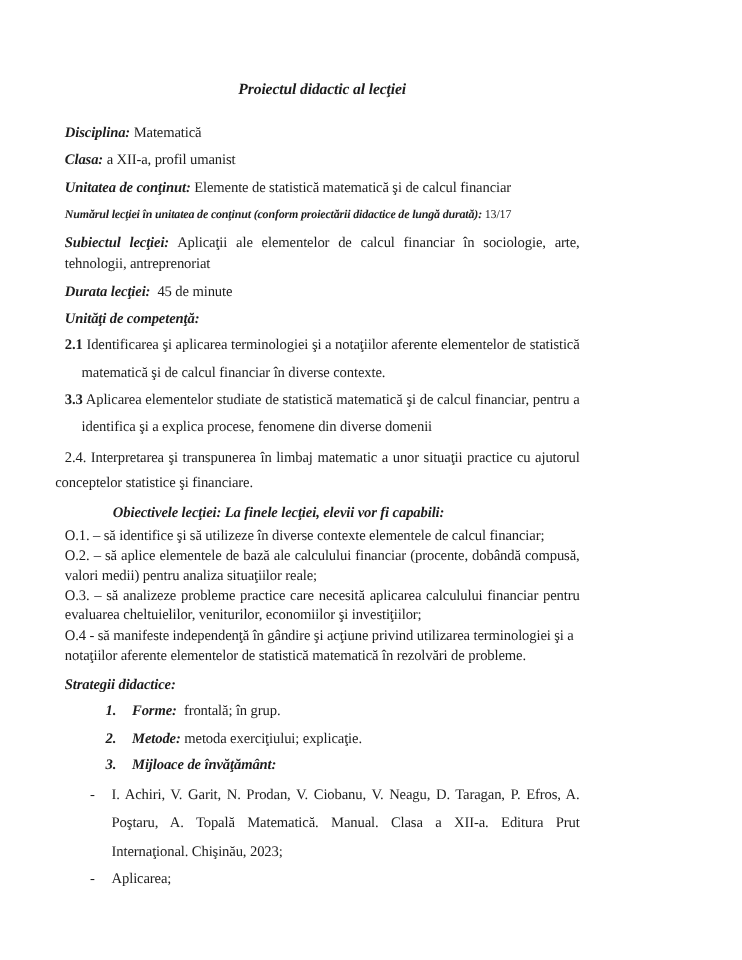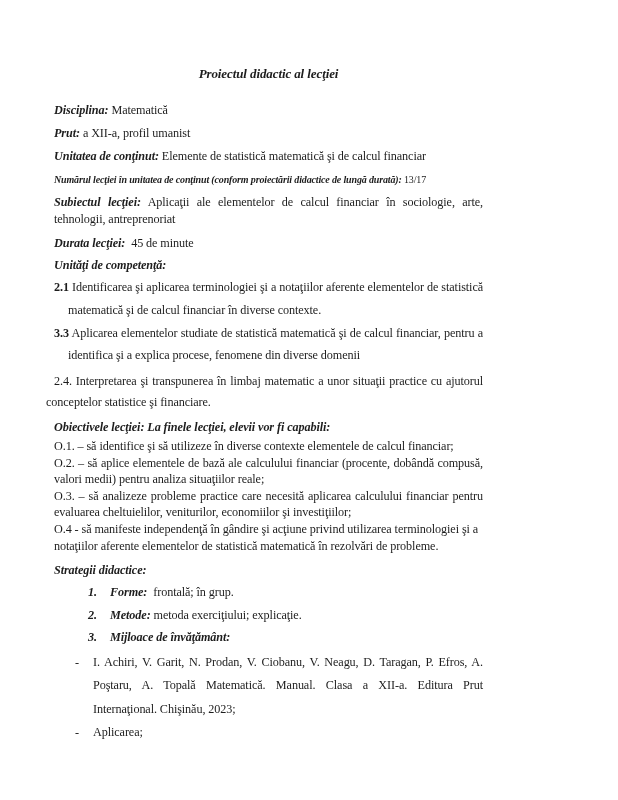--- a/index.html
+++ b/index.html
@@ -28,40 +28,40 @@
     font-size: 13px;
     margin-bottom: 14px;
   }
   .field { line-height: 23px; }
   .numline { font-size: 10px; letter-spacing: -0.15px; white-space: nowrap; }
   .subiect { line-height: 16.5px; margin: 3px 0 5px 0; text-align: justify; }
   .unitati { line-height: 21px; }
   .comp { padding-left: 14px; text-indent: -14px; text-align: justify; line-height: 23px; }
   .comp2 { line-height: 22px; }
   .p24 { margin-top: 5px; margin-left: -8px; text-indent: 8px; line-height: 21px; text-align: justify; }
-  .obj-head { margin-top: 3px; line-height: 22px; }
+  .obj-head { margin-top: 3px; line-height: 22px; margin-left: 40px; }
   .obj { line-height: 16.6px; }
   .tipul { line-height: 17px; }
   .strat-head { margin-top: 5px; line-height: 22px; }
   .num-item { position: relative; padding-left: 56px; line-height: 22.5px; }
   .num-item .num { position: absolute; left: 34px; font-weight: 700; font-style: italic; }
   .dash-item { position: relative; padding-left: 39px; line-height: 23.5px; text-align: justify; }
   .dash-item .marker { position: absolute; left: 21px; }
   .mt2 { margin-top: 2px; }
 </style>
 </head>
 <body>
 
 <div class="page">
 
   <p class="title">Proiectul didactic al lecţiei</p>
 
   <p class="field"><span class="bi">Disciplina:</span> <span>Matematică</span></p>
 
-  <p class="field"><span class="bi">Prut:</span> <span>a XII-a, profil umanist</span></p>
+  <p class="field"><span class="bi">Clasa:</span> <span>a XII-a, profil umanist</span></p>
 
   <p class="field"><span class="bi">Unitatea de conţinut:</span> <span>Elemente de statistică matematică şi de calcul financiar</span></p>
 
   <p class="field numline"><span class="bi">Numărul lecţiei în unitatea de conţinut (conform proiectării didactice de lungă durată):</span> <span>13/17</span></p>
 
   <p class="subiect"><span class="bi">Subiectul lecţiei:</span> <span>Aplicaţii ale elementelor de calcul financiar în sociologie, arte, tehnologii, antreprenoriat</span></p>
 
   <p class="field"><span class="bi">Durata lecţiei:</span>&nbsp; <span>45 de minute</span></p>
 
   <p class="unitati"><span class="bi">Unităţi de competenţă:</span></p>

